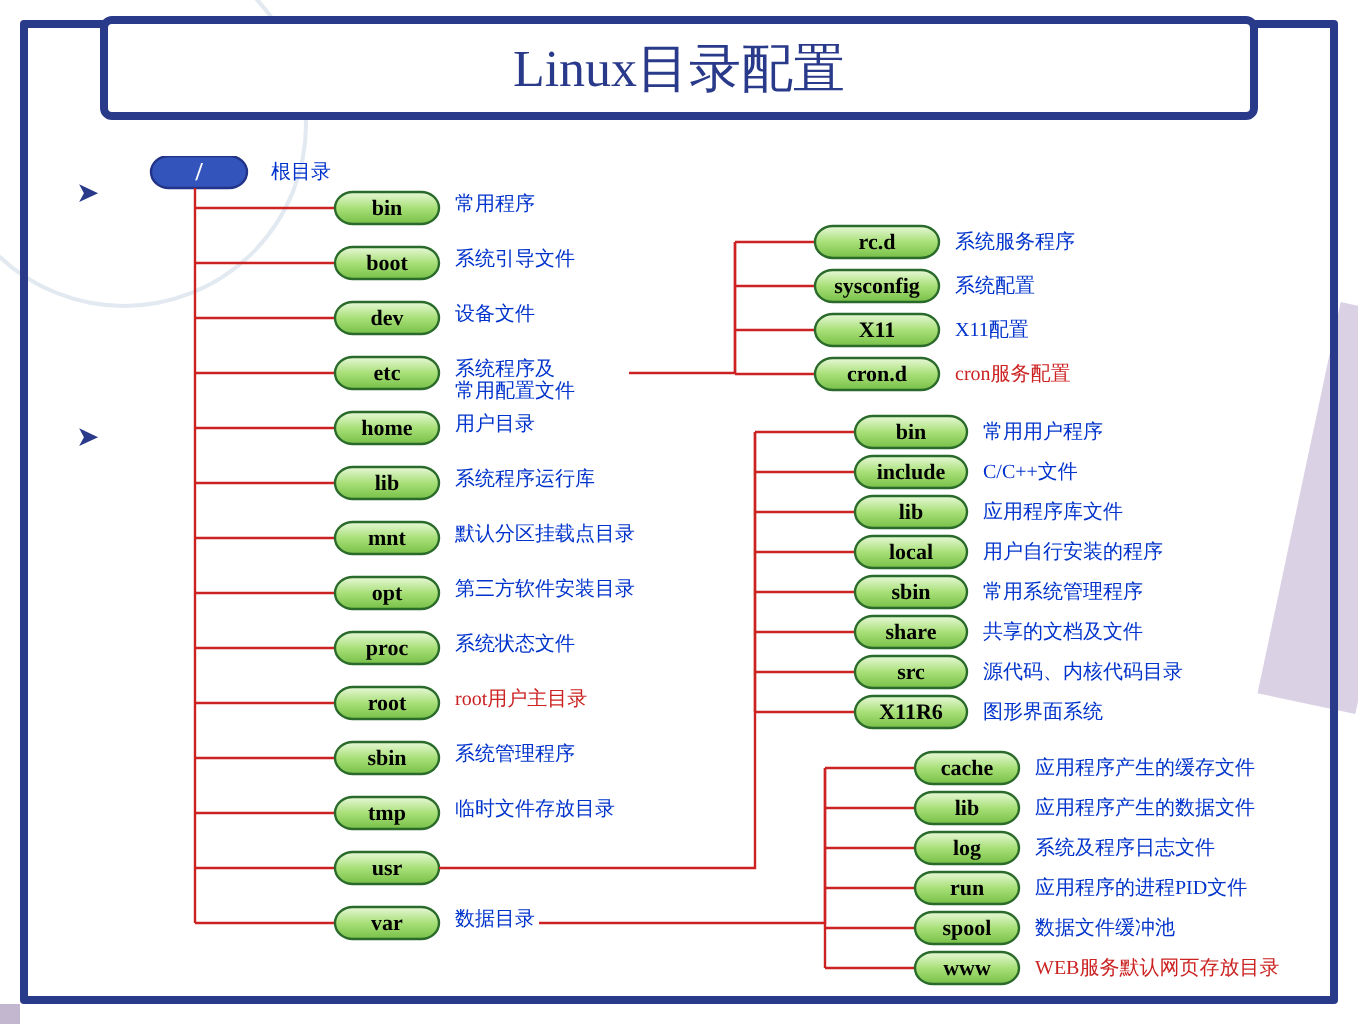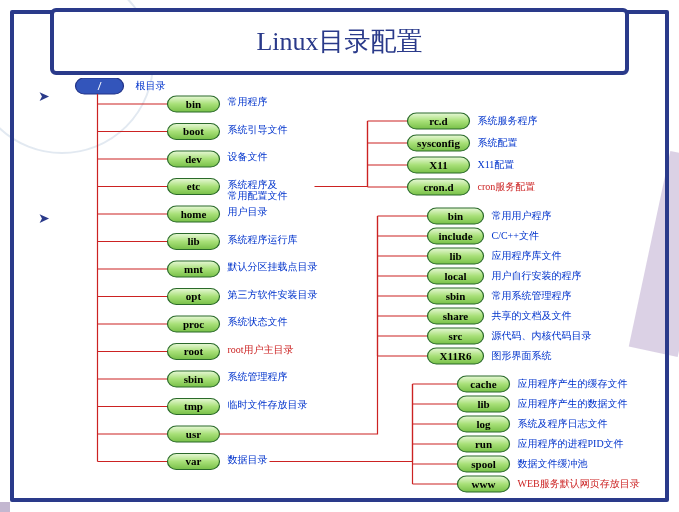--- a/index.html
+++ b/index.html
@@ -2,21 +2,21 @@
 <html><head>
 <meta charset="utf-8">
 <style>
 *{box-sizing:border-box;margin:0;padding:0}
 body{width:679px;height:512px;font-family:"SimSun","Microsoft YaHei",serif;background:#fff;position:relative;overflow:hidden}
 .bg-decor{position:absolute;inset:0;z-index:0}
 .bg-decor::before{content:"";position:absolute;left:-30px;top:-30px;width:180px;height:180px;border:2px solid #8aa8c8;border-radius:50%;opacity:.25}
 .bg-decor::after{content:"";position:absolute;left:-50px;bottom:-50px;width:60px;height:60px;background:#6a4a8a;opacity:.4}
 .bg-r{position:absolute;right:-20px;top:30%;width:50px;height:200px;background:#8866aa;opacity:.3;transform:rotate(12deg)}
 .frame{position:absolute;left:10px;top:10px;right:10px;bottom:10px;border:4px solid #2a3a8a;border-radius:2px;z-index:5}
-.title-bar{position:absolute;left:50px;top:8px;right:50px;height:67px;background:#fff;border:4px solid #2a3a8a;border-radius:6px;z-index:10;display:flex;align-items:center;justify-content:center}
+.title-bar{position:absolute;left:50px;top:8px;right:50px;height:52px;background:#fff;border:4px solid #2a3a8a;border-radius:6px;z-index:10;display:flex;align-items:center;justify-content:center}
 .title-bar span{font-size:26px;color:#2a3a8a;font-weight:400}
 .bullet{position:absolute;color:#2a3a8a;font-size:14px;z-index:6}
 .b1{left:38px;top:88px}
 .b2{left:38px;top:210px}
 .diagram{position:absolute;left:56px;top:78px;right:20px;bottom:14px;z-index:8}
 svg{width:100%;height:100%}
 .node rect{fill:url(#g1);stroke:#2a6a2a;stroke-width:1.2;rx:9;ry:9}
 .node.root rect{fill:#3355bb;stroke:#223388}
 .node text{font-size:11px;font-weight:700;fill:#000;text-anchor:middle;dominant-baseline:middle}
 .node.root text{fill:#fff;font-size:13px}

